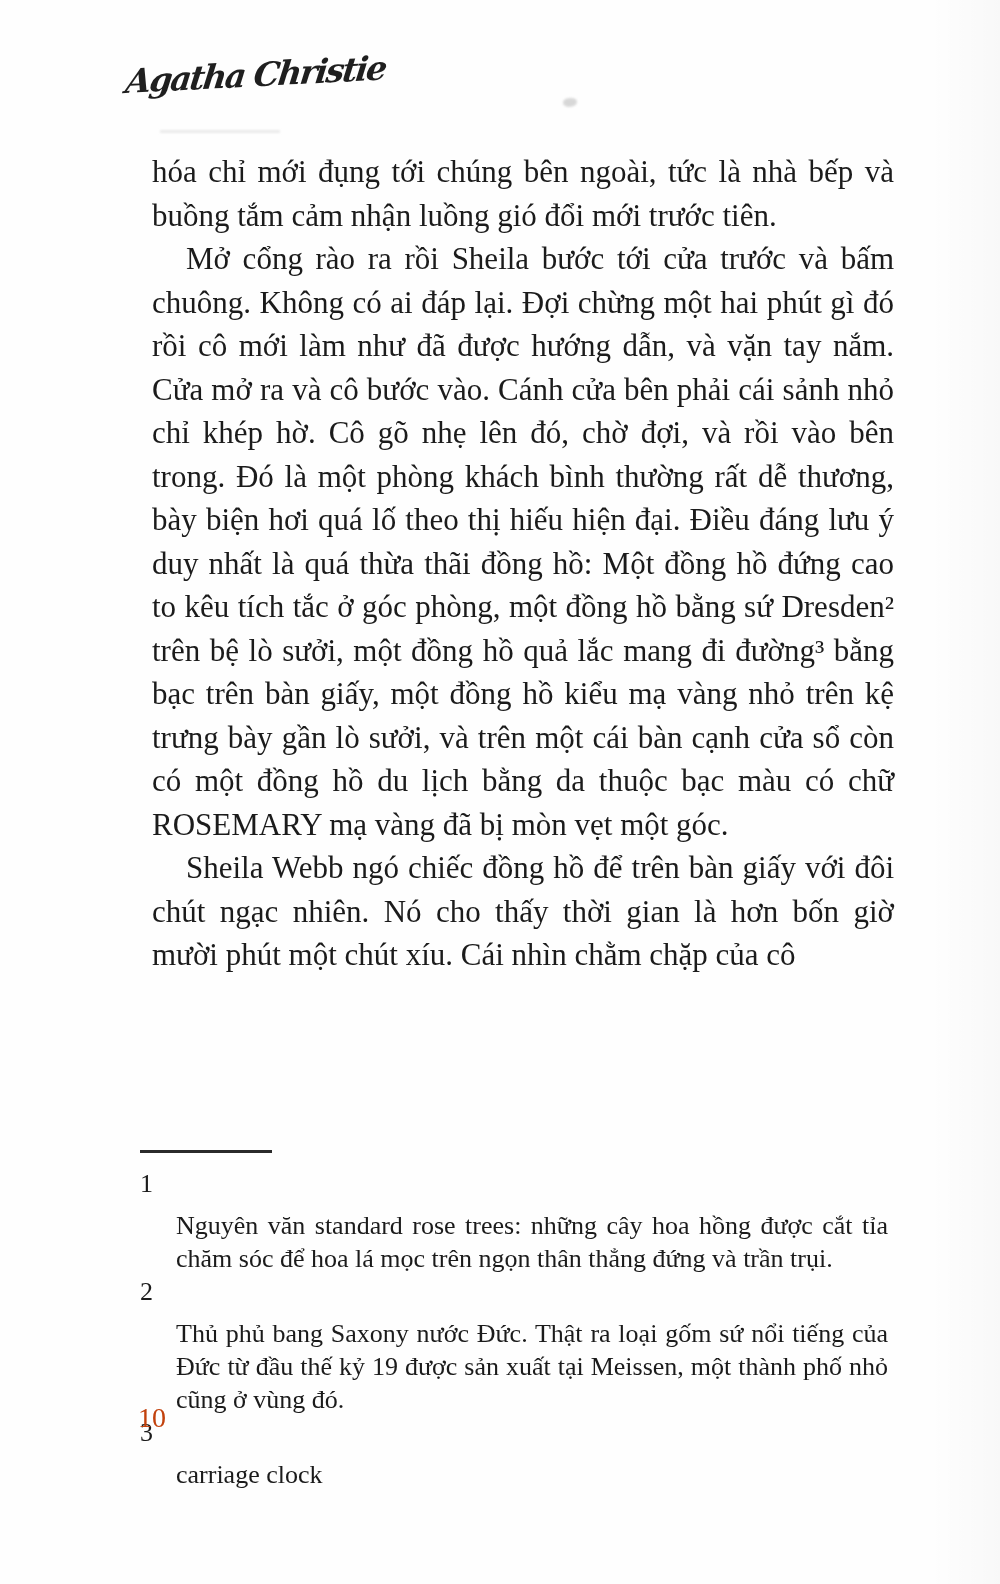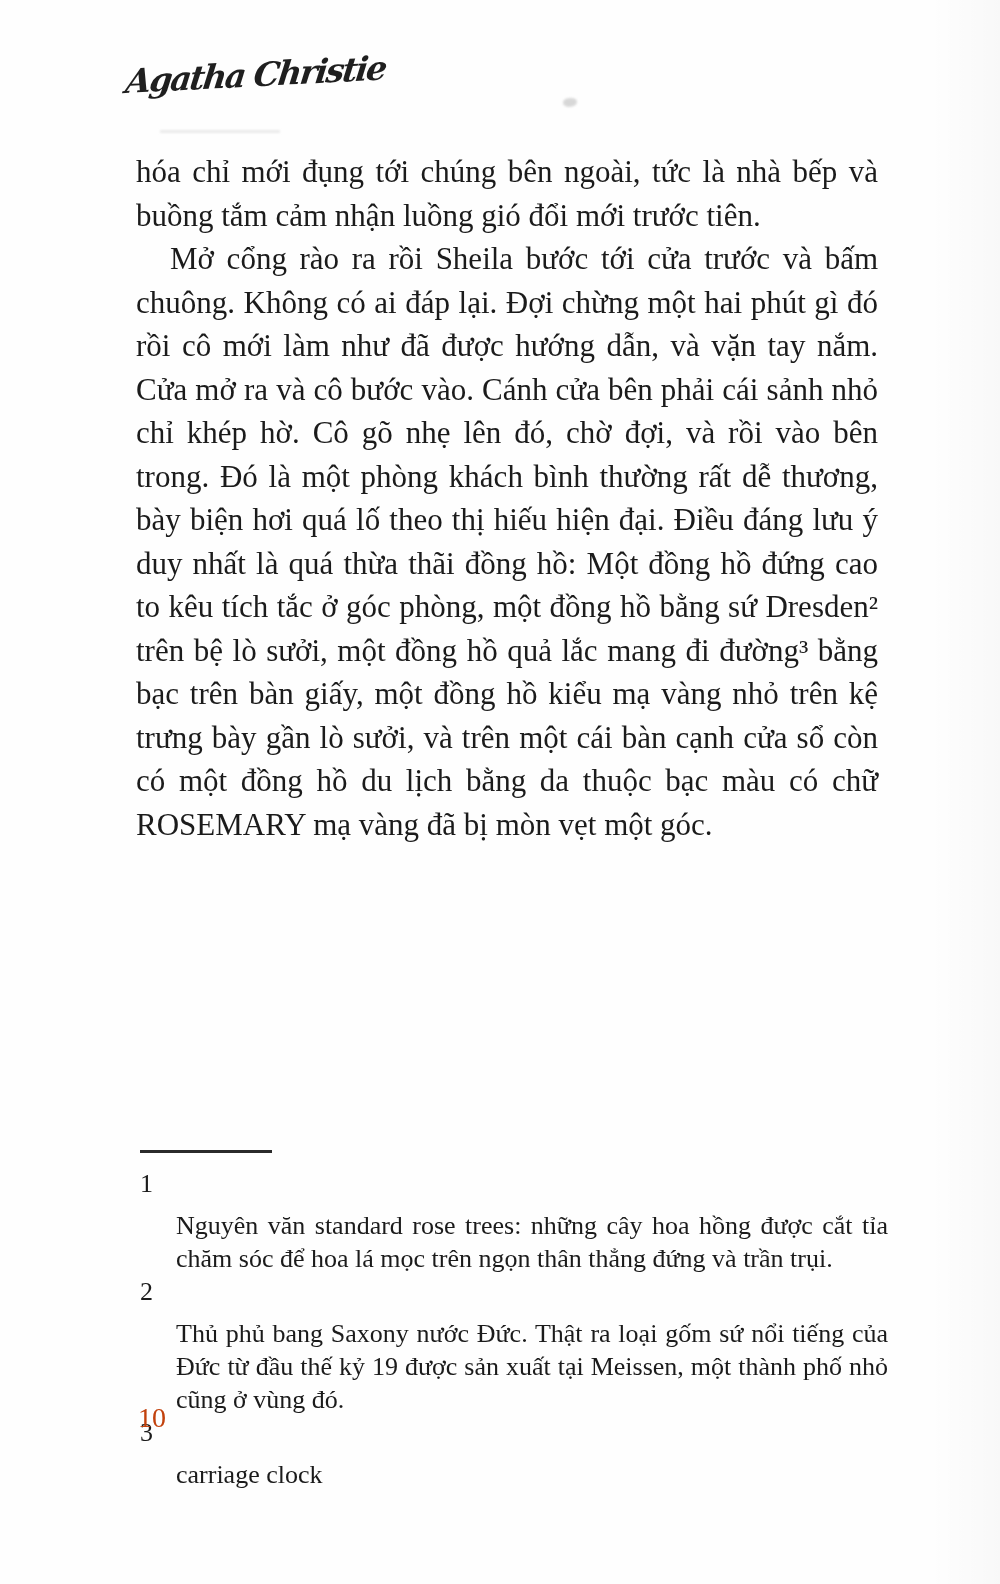--- a/index.html
+++ b/index.html
@@ -56,21 +56,21 @@
     left: 160px;
     top: 130px;
     width: 120px;
     height: 3px;
     background: #d8d8d8;
     opacity: 0.5;
     filter: blur(1px);
   }
   .body-text {
     position: absolute;
-    left: 136px;
+    left: 152px;
     top: 150px;
     width: 742px;
     font-size: 31px;
     line-height: 43.5px;
     text-align: justify;
     text-justify: inter-word;
   }
   .body-text p {
     margin: 0;
     text-indent: 34px;
@@ -118,20 +118,21 @@
 <div class="page">
 
   <div class="signature">Agatha Christie</div>
 
   <div class="scan-mark-a"></div>
   <div class="scan-mark-b"></div>
 
   <div class="body-text">
     <p class="no-indent">hóa chỉ mới đụng tới chúng bên ngoài, tức là nhà bếp và buồng tắm cảm nhận luồng gió đổi mới trước tiên.</p>
     <p>Mở cổng rào ra rồi Sheila bước tới cửa trước và bấm chuông. Không có ai đáp lại. Đợi chừng một hai phút gì đó rồi cô mới làm như đã được hướng dẫn, và vặn tay nắm. Cửa mở ra và cô bước vào. Cánh cửa bên phải cái sảnh nhỏ chỉ khép hờ. Cô gõ nhẹ lên đó, chờ đợi, và rồi vào bên trong. Đó là một phòng khách bình thường rất dễ thương, bày biện hơi quá lố theo thị hiếu hiện đại. Điều đáng lưu ý duy nhất là quá thừa thãi đồng hồ: Một đồng hồ đứng cao to kêu tích tắc ở góc phòng, một đồng hồ bằng sứ Dresden² trên bệ lò sưởi, một đồng hồ quả lắc mang đi đường³ bằng bạc trên bàn giấy, một đồng hồ kiểu mạ vàng nhỏ trên kệ trưng bày gần lò sưởi, và trên một cái bàn cạnh cửa sổ còn có một đồng hồ du lịch bằng da thuộc bạc màu có chữ ROSEMARY mạ vàng đã bị mòn vẹt một góc.</p>
+    <p>Sheila Webb ngó chiếc đồng hồ để trên bàn giấy với đôi chút ngạc nhiên. Nó cho thấy thời gian là hơn bốn giờ mười phút một chút xíu. Cái nhìn chằm chặp của cô</p>
   </div>
 
   <div class="footnotes">
     <div class="fn-rule"></div>
 
     <div class="footnote">
       <span class="fn-num">1</span>
       <span class="fn-text">Nguyên văn standard rose trees: những cây hoa hồng được cắt tỉa chăm sóc để hoa lá mọc trên ngọn thân thẳng đứng và trần trụi.</span>
     </div>
 

